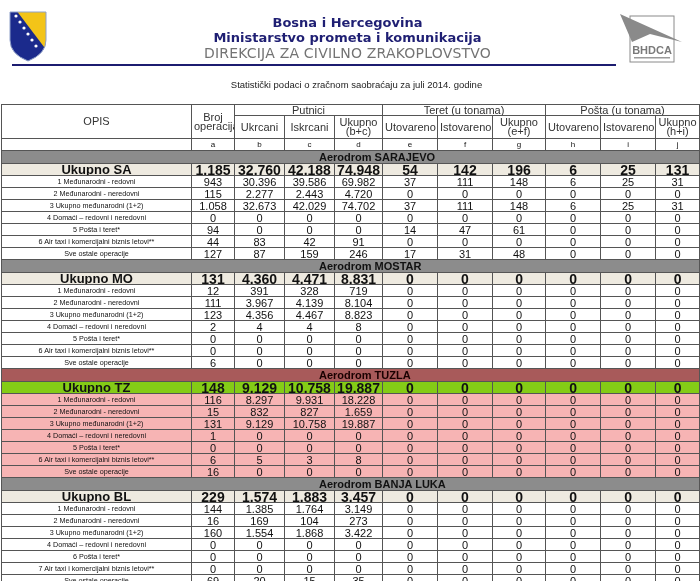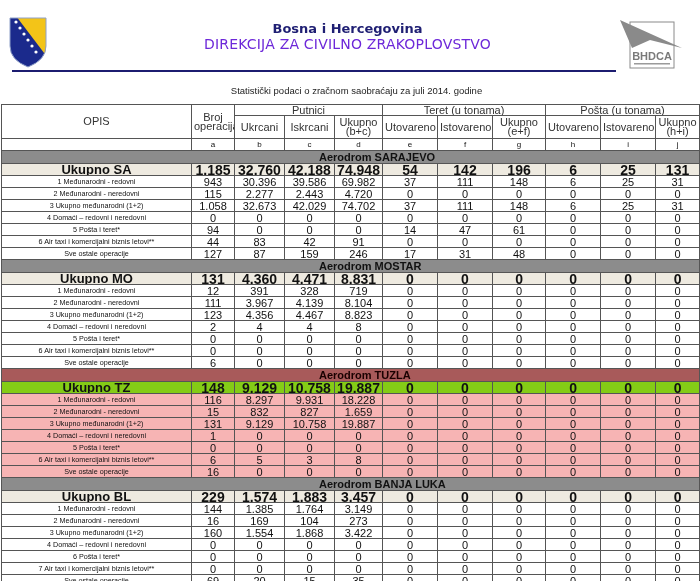--- a/index.html
+++ b/index.html
@@ -1,22 +1,22 @@
 <!DOCTYPE html>
 <html><head>
 <meta charset="utf-8">
 <style>
   html, body { margin: 0; padding: 0; background: #ffffff; }
   body { width: 700px; height: 581px; overflow: hidden; position: relative; font-family: "Liberation Sans", sans-serif; }
-  .header { position: absolute; left: 0; top: 6px; width: 695px; height: 75px; }
+  .header { position: absolute; left: 0; top: 0; width: 695px; height: 75px; }
   .crest { position: absolute; left: 8px; top: 10px; width: 40px; height: 52px; }
   .logo { position: absolute; left: 620px; top: 12px; width: 62px; height: 52px; }
   .titles { position: absolute; left: 0; right: 0; top: 15px; text-align: center; color: #1a1a6e; }
   .t1, .t2 { font-family: "DejaVu Sans", sans-serif; font-size: 13px; font-weight: bold; line-height: 15px; color: #1f1f73; }
-  .t3 { font-family: "DejaVu Sans", sans-serif; font-size: 14px; line-height: 17px; color: #6d28d9; letter-spacing: 0.2px; }
+  .t3 { font-family: "DejaVu Sans", sans-serif; font-size: 14px; line-height: 17px; color: #737373; letter-spacing: 0.2px; }
   .rule { position: absolute; left: 12px; top: 64px; width: 604px; height: 2px; background: #1c1c70; }
   .subtitle { position: absolute; left: 0; right: 0; top: 79px; text-align: center; font-size: 9.5px; color: #222; padding-left: 18px; }
 
   table.stats { position: absolute; left: 1px; top: 104px; width: 698px; border-collapse: collapse; table-layout: fixed; font-size: 8px; }
   table.stats td, table.stats th { border: 1px solid #555; padding: 0 2px; text-align: center; color: #111; font-weight: normal; overflow: hidden; white-space: nowrap; }
   table.stats th { font-size: 11px; line-height: 9px; color: #333; }
   .hdr-top th { height: 10px; }
   .hdr-mid th { height: 22px; }
   .hdr-letters td { height: 11px; font-size: 8px; }
   td.lbl { text-align: left; font-size: 7.2px; color: #222; padding-left: 3px; }
@@ -51,20 +51,21 @@
         <circle cx="20" cy="24" r="1.6"></circle>
           <circle cx="24" cy="30" r="1.6"></circle>
           <circle cx="28" cy="36" r="1.6"></circle>
       </g>
     </g>
     <path d="M2 2 H38 V30 Q38 44 20 51 Q2 44 2 30 Z" fill="none" stroke="#8fa0c8" stroke-width="1"></path>
   </svg>
 
   <div class="titles">
     <div class="t1">Bosna i Hercegovina</div>
+    <div class="t2">Ministarstvo prometa i komunikacija</div>
     <div class="t3">DIREKCIJA ZA CIVILNO ZRAKOPLOVSTVO</div>
   </div>
 
   <svg class="logo" viewBox="0 0 62 52">
     <rect x="10" y="4" width="44" height="46" fill="#ffffff" stroke="#8a8a8a" stroke-width="1"></rect>
     <polygon points="0,2 62,30 30,22 12,30" fill="#8a8a8a"></polygon>
     <text x="32" y="42" text-anchor="middle" font-family="Liberation Sans, sans-serif" font-size="11" font-weight="bold" fill="#7a7a7a">BHDCA</text>
     <rect x="14" y="45" width="36" height="1.5" fill="#9a9a9a"></rect>
   </svg>
 

